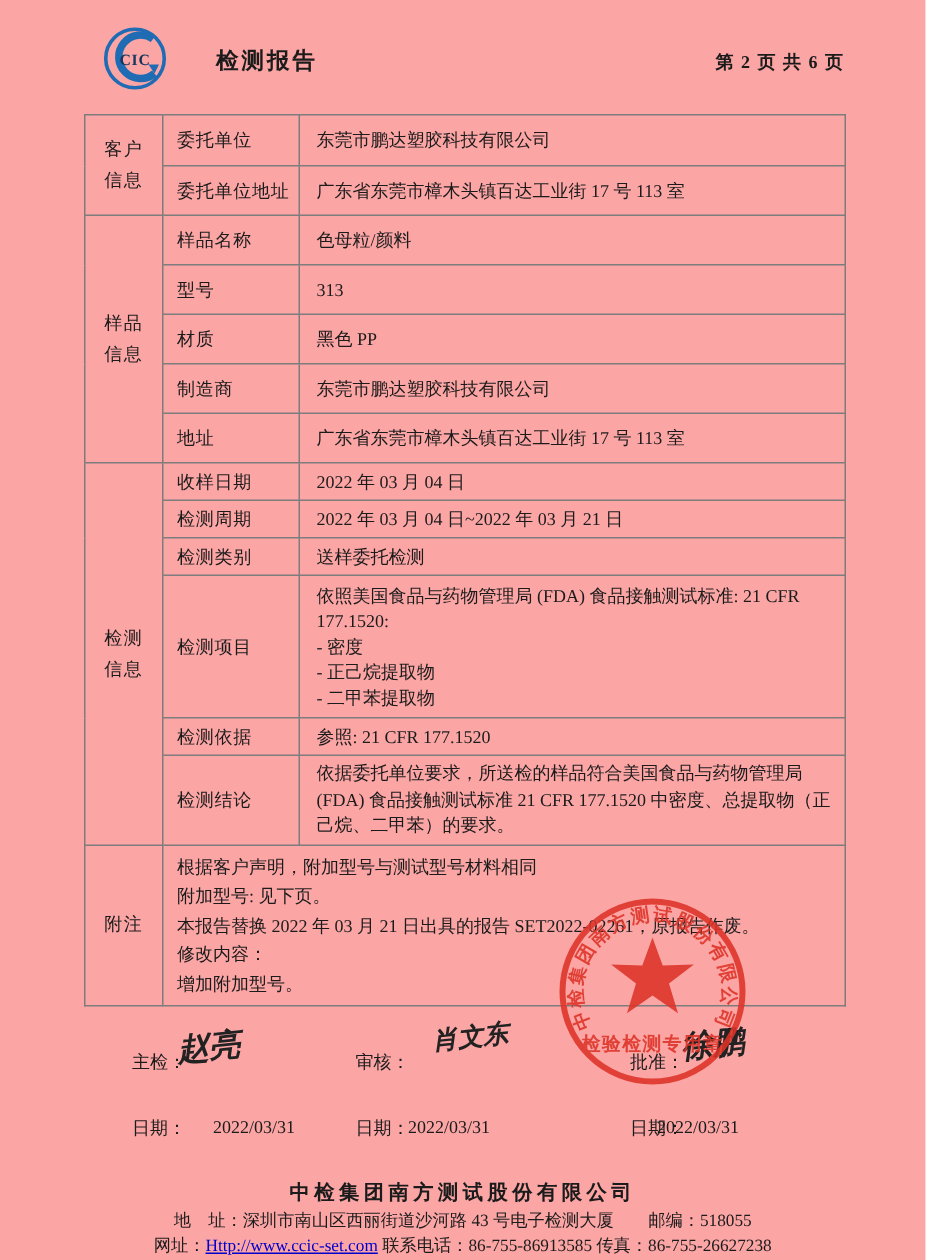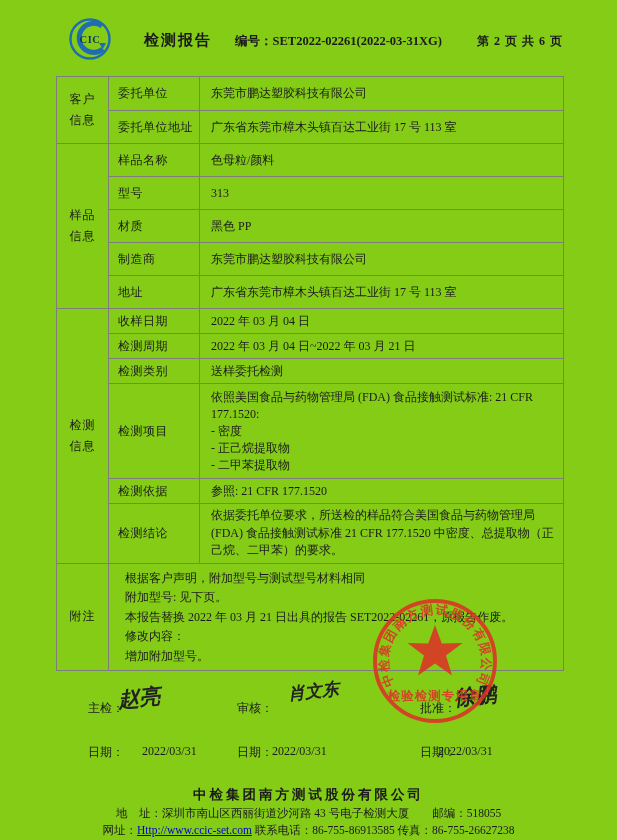--- a/index.html
+++ b/index.html
@@ -2,41 +2,41 @@
 <html><head>
 <meta charset="utf-8">
 <style>
   * { margin:0; padding:0; box-sizing:border-box; }
   html,body { background:#ffffff; }
   body {
     width:617px; height:840px; position:relative;
     font-family:"Liberation Serif","DejaVu Serif",serif;
     color:#1b1b1b;
   }
-  .page { position:relative; width:617px; height:840px; overflow:hidden; background:#84cc16; }
+  .page { position:relative; width:617px; height:840px; overflow:hidden; background:#fca5a5; }
 
   
   .header { position:absolute; left:60px; top:14px; width:503px; height:52px; }
   .logo { position:absolute; left:2px; top:2px; }
   .doc-title { position:absolute; left:84px; top:17px; font-size:15px; font-weight:bold; letter-spacing:2px; }
   .report-no { position:absolute; left:175px; top:19px; font-size:12.5px; font-weight:bold; white-space:nowrap; }
   .page-info { position:absolute; right:0px; top:19px; font-size:12px; font-weight:bold; letter-spacing:1px; white-space:nowrap; }
 
   
   table.report { position:absolute; left:56px; top:76px; width:507px;
     border-collapse:collapse; table-layout:fixed; }
   table.report td { border:1px solid #7d7d7d; font-size:12px; vertical-align:middle; overflow:hidden; }
   td.group { text-align:center; font-size:12.5px; }
   td.group div { line-height:21px; letter-spacing:1px; }
   td.label { padding-left:9px; letter-spacing:0.5px; }
   td.value { padding-left:11px; line-height:17px; }
   td.value-ml { padding:5px 8px 4px 11px;margin-top:36px; }
   td.value-ml div { line-height:17px; }
   td.conclusion { line-height:17.5px; padding:3px 8px 3px 11px; }
-  td.notes { padding:5px 8px 4px 16px; vertical-align:top; }
+  td.notes { padding:5px 8px 4px 9px; vertical-align:top; }
   td.notes div { line-height:19.5px; }
 
   
   .sigs { position:absolute; left:56px; top:676px; width:507px; height:100px; }
   .sigs span { position:absolute; white-space:nowrap; }
   .sig-label, .date-label, .date-value { font-size:12px; }
   .sig-name { font-size:21px; font-weight:bold; font-style:italic;
     font-family:"DejaVu Serif",cursive,serif; transform:rotate(-6deg); color:#222; }
   .s1l { left:32px; top:24px; } .s1n { left:62px; top:8px; }
   .s2l { left:181px; top:24px; } .s2n { left:232px; top:4px; font-size:17px; }
@@ -61,21 +61,20 @@
 <div class="page">
 
   <div class="header">
     <svg class="logo" width="56" height="46" viewBox="0 0 56 46">
       <circle cx="28" cy="23" r="19.5" fill="none" stroke="#1f6cb4" stroke-width="2.4"></circle>
       <path d="M 40,10 A 14.5,14.5 0 1 0 41,33" fill="none" stroke="#1f6cb4" stroke-width="5"></path>
       <path d="M 41,33 l 3,-6 l -7,0 z" fill="#1f6cb4"></path>
       <text x="28" y="27" text-anchor="middle" font-size="10.5" font-weight="bold" font-family="Liberation Serif, serif" fill="#16355e" letter-spacing="0.5">CIC</text>
     </svg>
     <div class="doc-title">检测报告</div>
-    <div class="report-no"><span>编号：</span><span>SET2022-02261(2022-03-31XG)</span></div>
     <div class="page-info">第 2 页 共 6 页</div>
   </div>
 
   <table class="report">
     <colgroup>
         <col style="width:52px">
         <col style="width:91px">
         <col style="width:364px">
       </colgroup>
 

